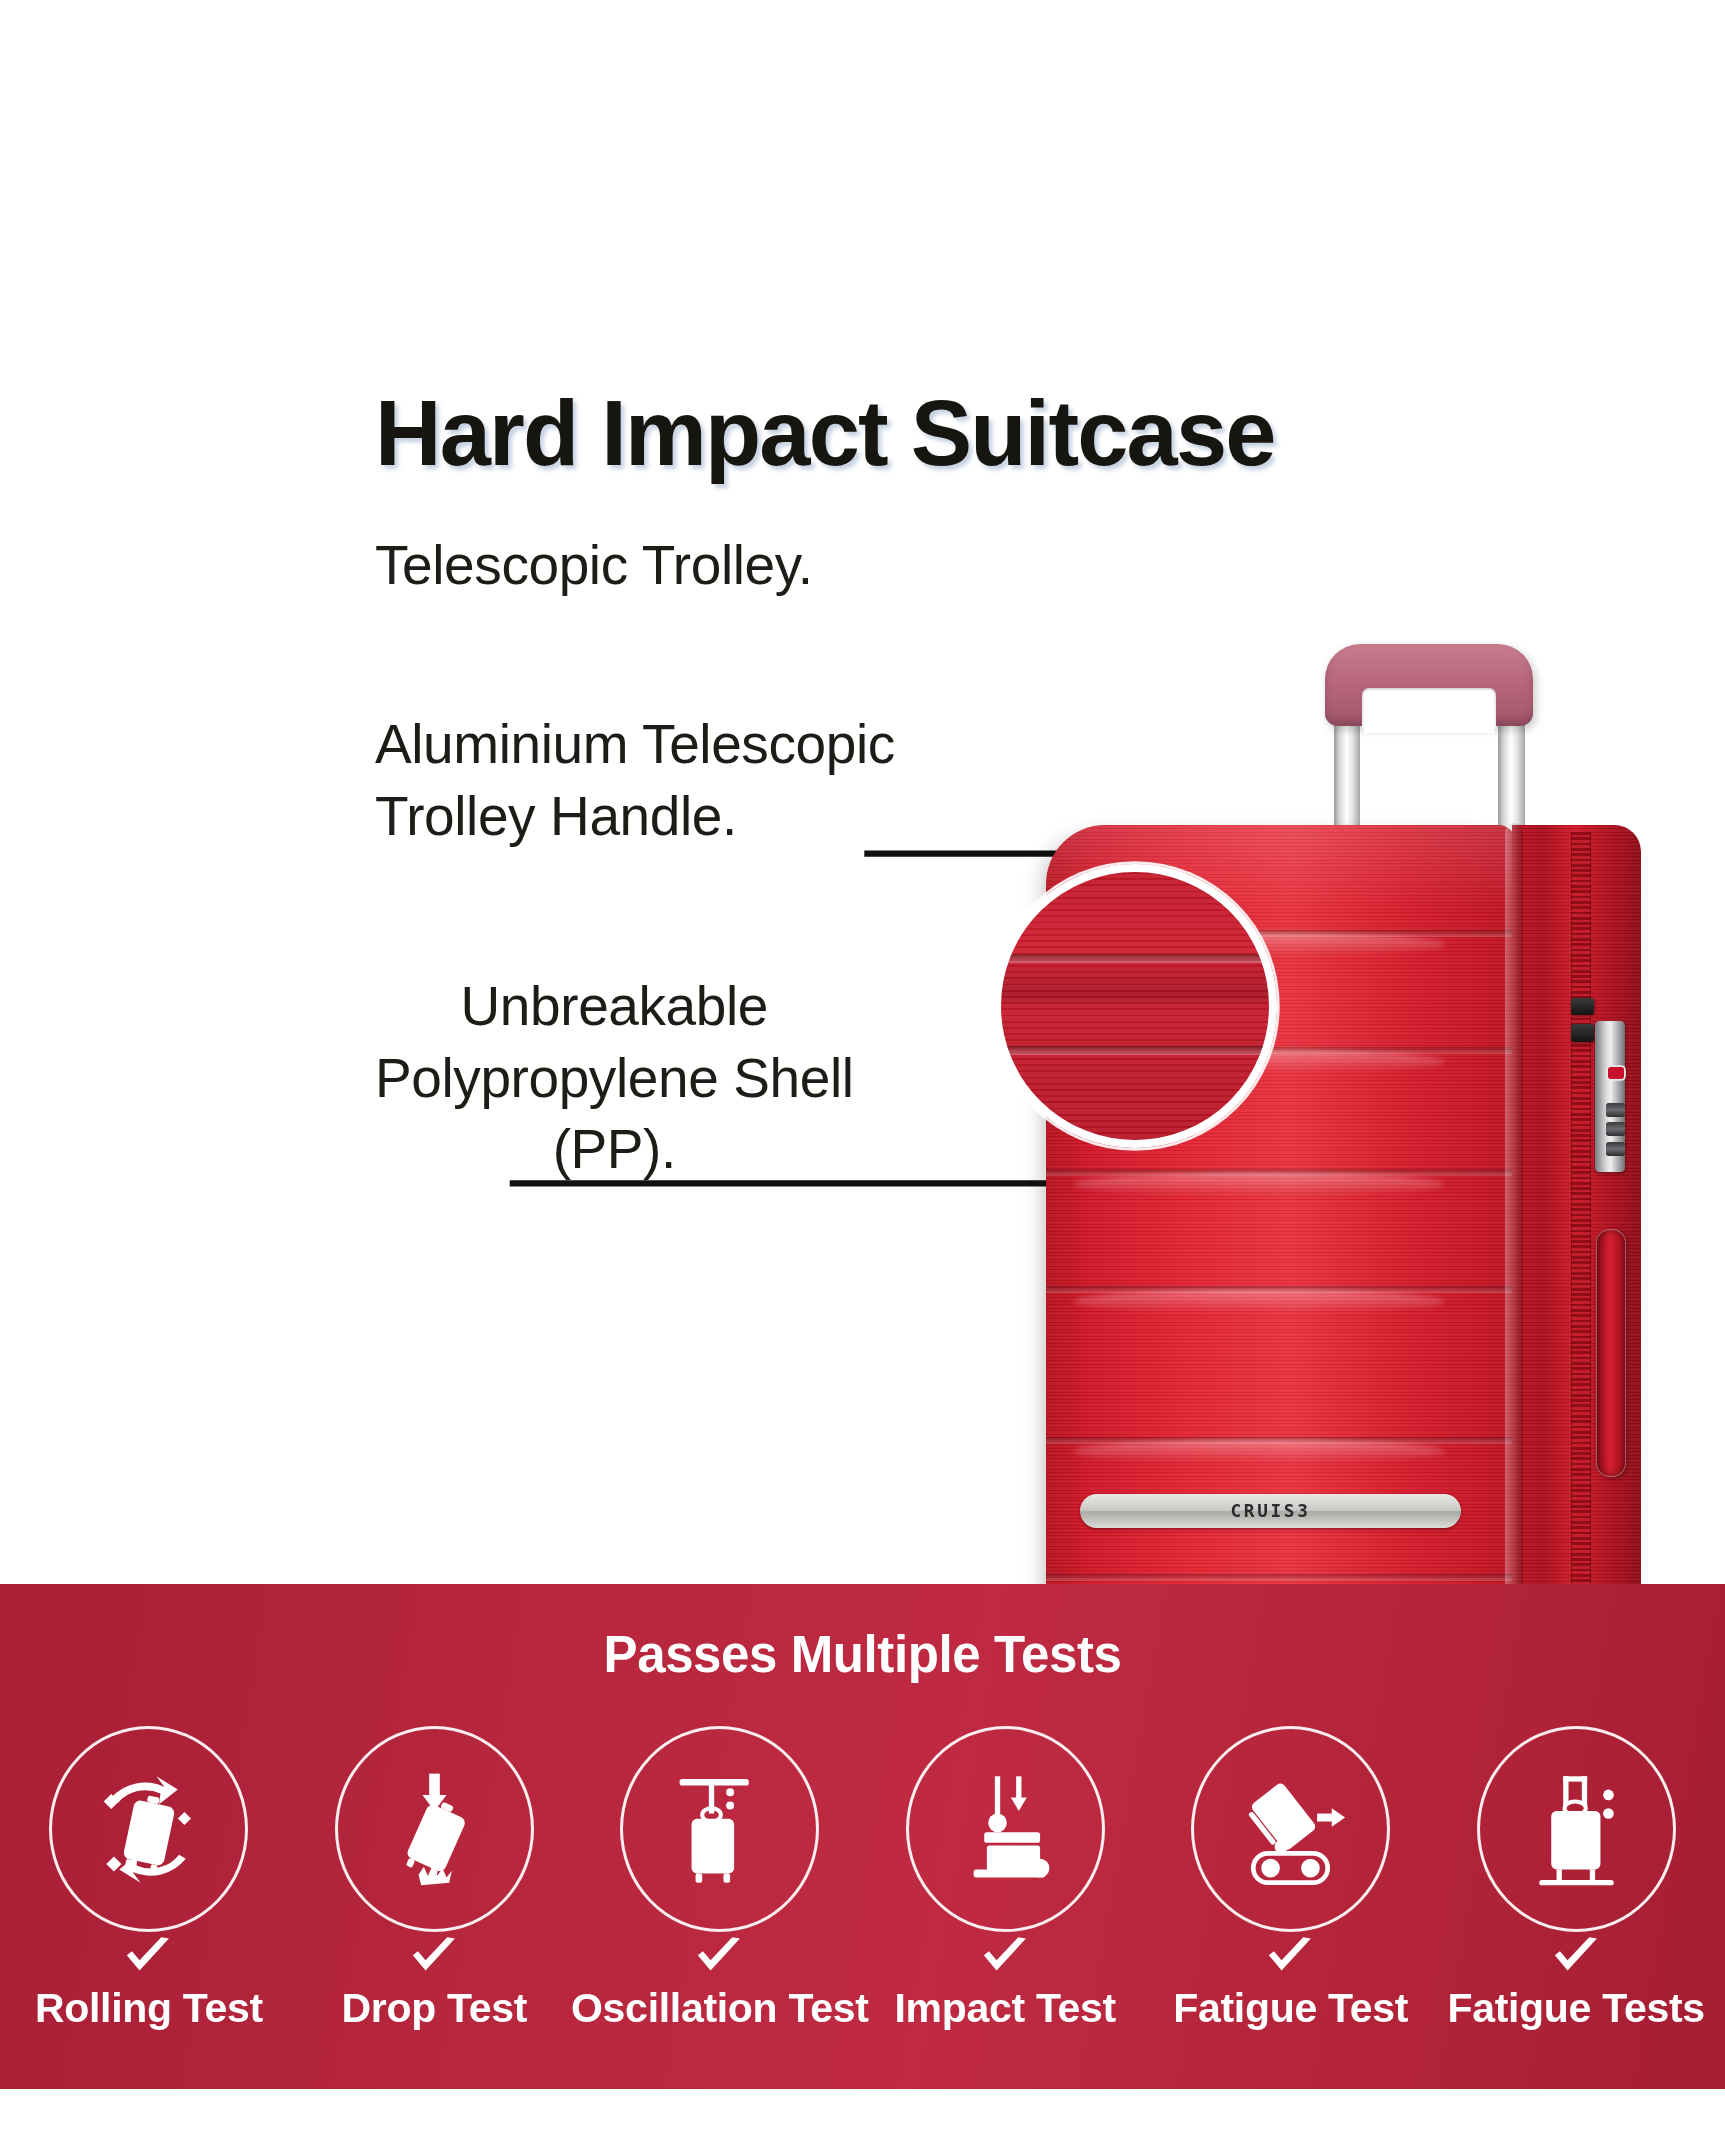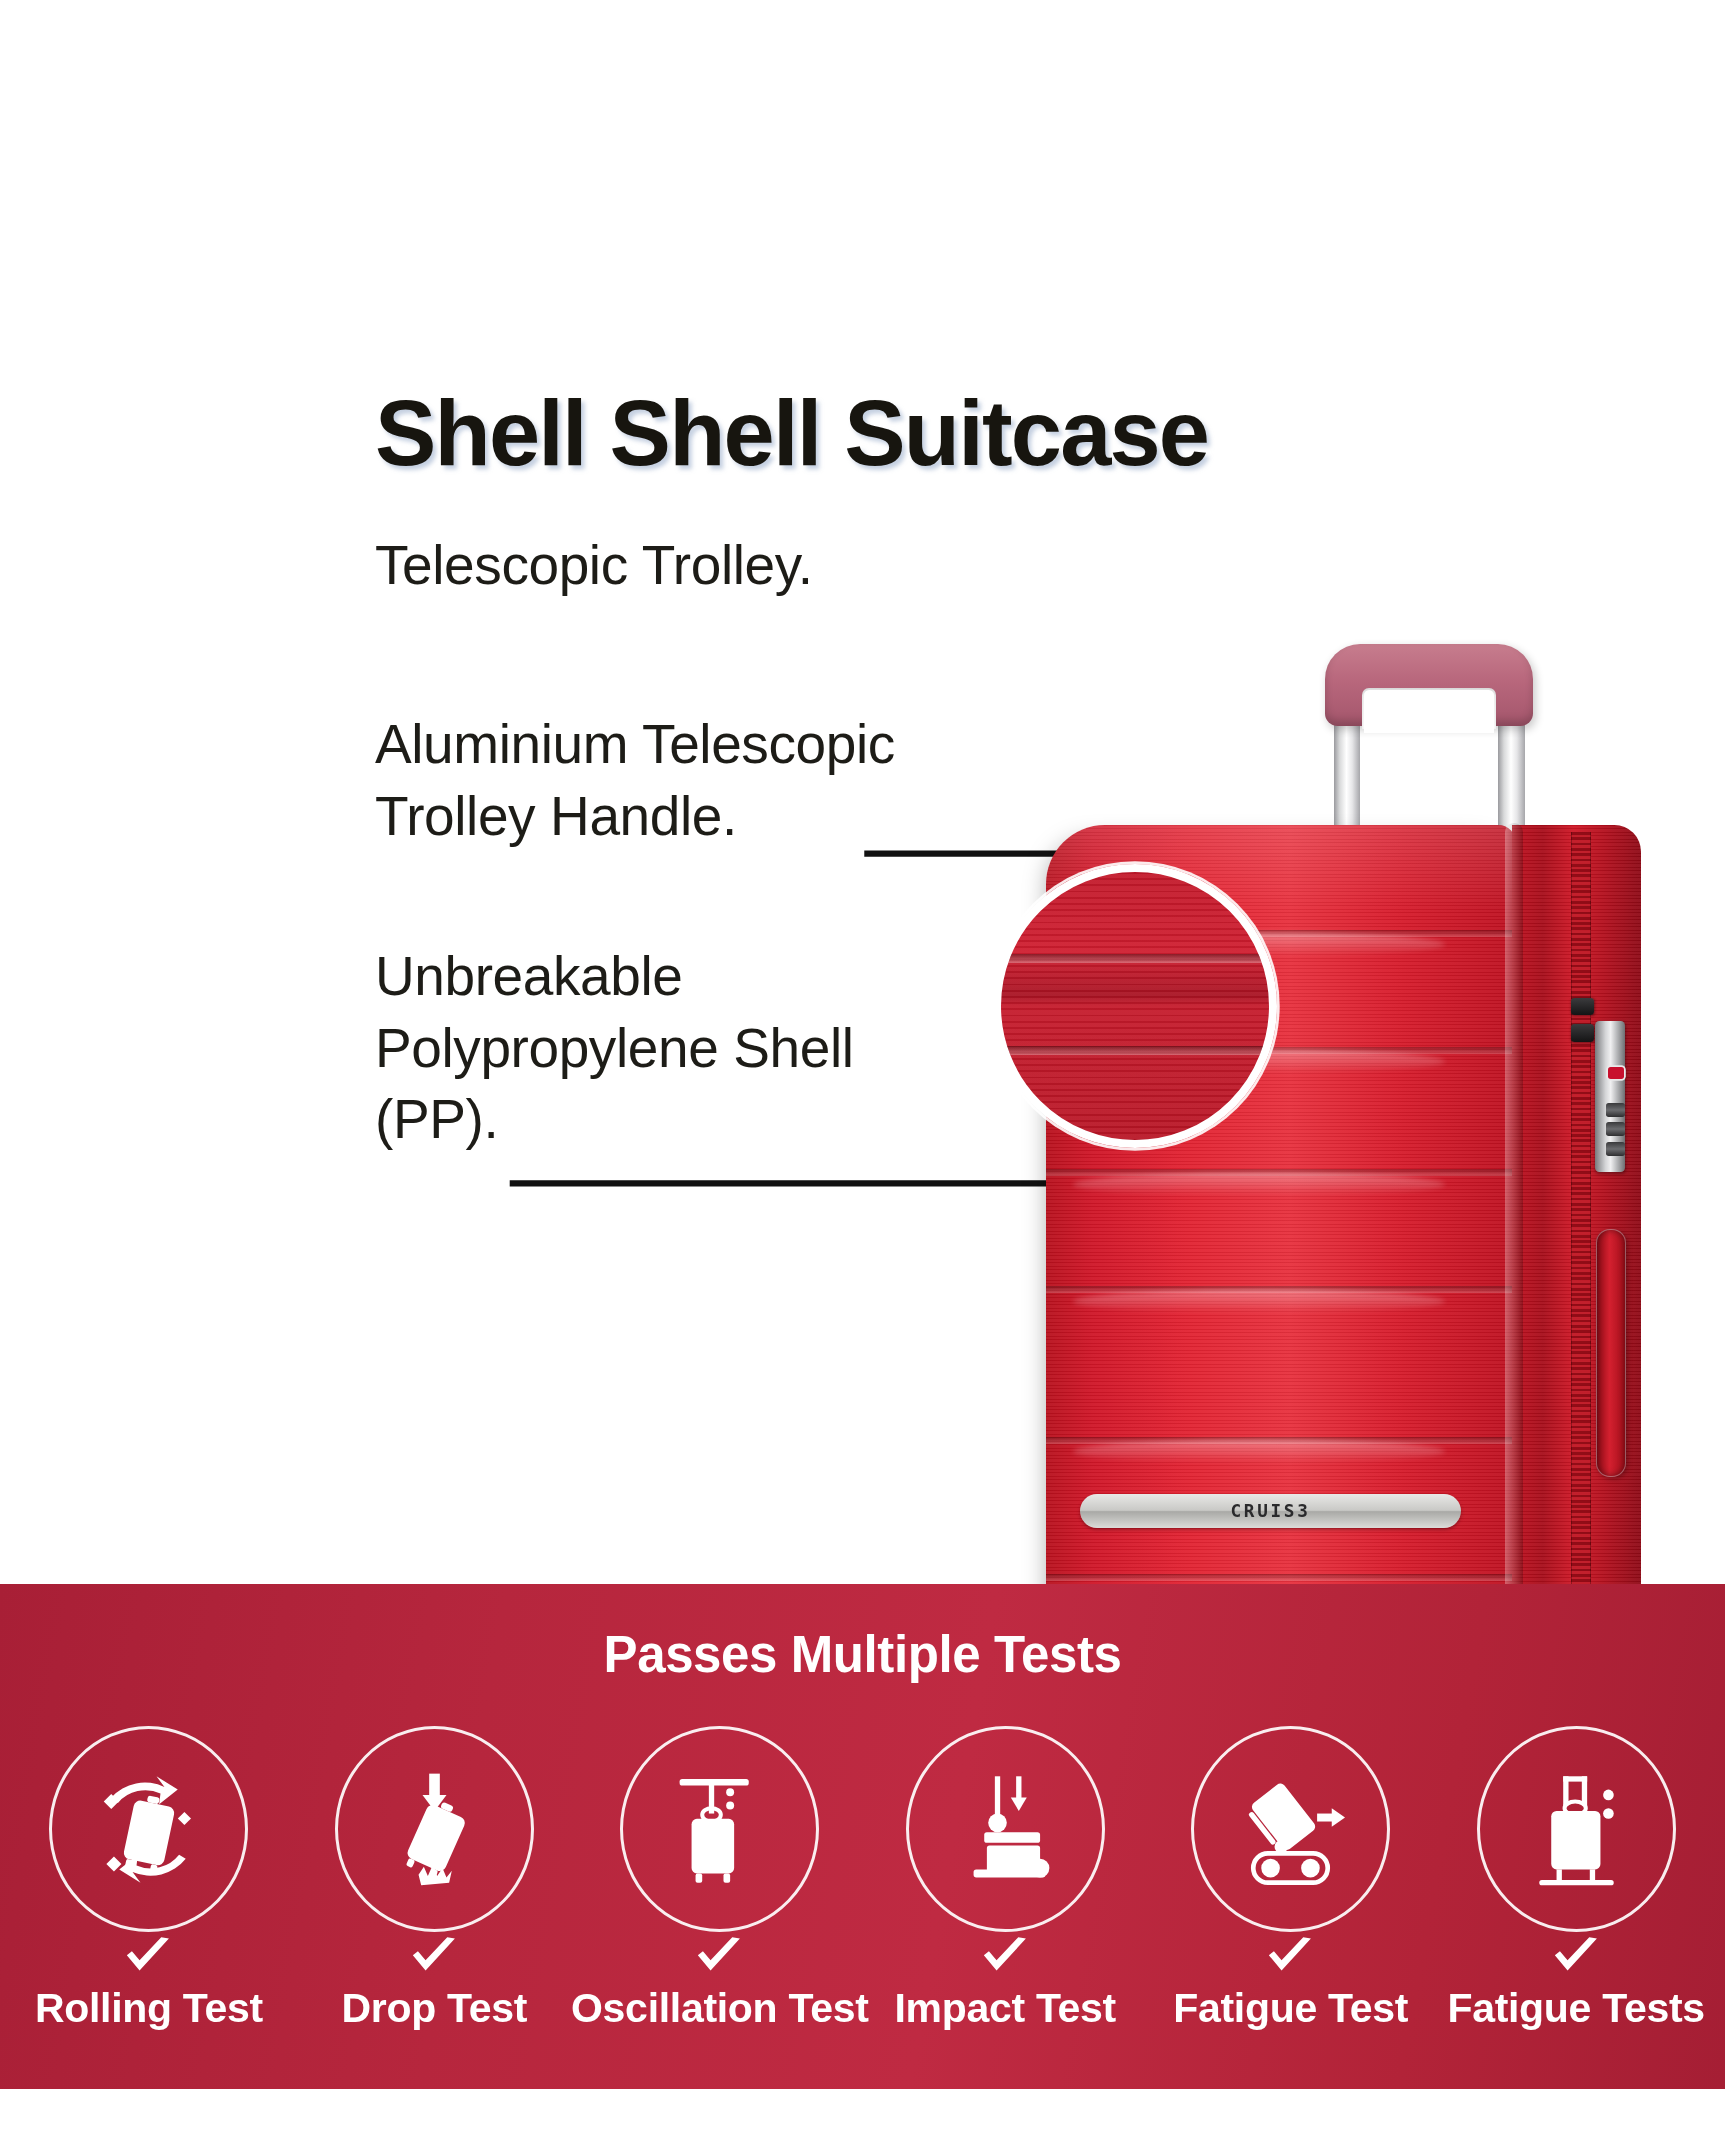--- a/index.html
+++ b/index.html
@@ -21,21 +21,21 @@
   }
 
   .feature-text {
     position:absolute; left:375px;
     font-size:55px; font-weight:400; line-height:1.30;
     color:#1d1c17; letter-spacing:-0.4px;
     white-space:pre-line;
   }
   #feature-0 { top:530px; }
   #feature-1 { top:709px; }
-  #feature-2 { top:941px; }
+  #feature-2 { top:971px;text-align:center; }
 
   
   .leader-svg { position:absolute; left:0; top:0; width:1725px; height:1584px; pointer-events:none; }
 
   
   #suitcase-wrap { position:absolute; left:1046px; top:626px; width:679px; height:993px; }
 
   
   #handle { position:absolute; left:279px; top:17.7px; width:208px; height:195px; }
   .handle-tube {
@@ -174,21 +174,21 @@
   .test-check { margin-top:1.8px; height:51px; display:flex; align-items:center; justify-content:center; }
   .test-label {
     font-size:41px; font-weight:700; color:#ffffff; white-space:nowrap; letter-spacing:-0.3px;
   }
 </style>
 </head>
 <body>
 
 <div id="top-panel">
 
-  <div id="page-title">Shell Shell Suitcase</div>
+  <div id="page-title">Hard Impact Suitcase</div>
 
   <div class="feature-text" id="feature-1">Aluminium Telescopic
 Trolley Handle.</div>
   <div class="feature-text" id="feature-0">Telescopic Trolley.</div>
   <div class="feature-text" id="feature-2">Unbreakable
 Polypropylene Shell
 (PP).</div>
 
   <svg class="leader-svg" viewBox="0 0 1946 1787">
     <line x1="975" y1="963" x2="1540" y2="963" stroke="#111111" stroke-width="7"></line>

